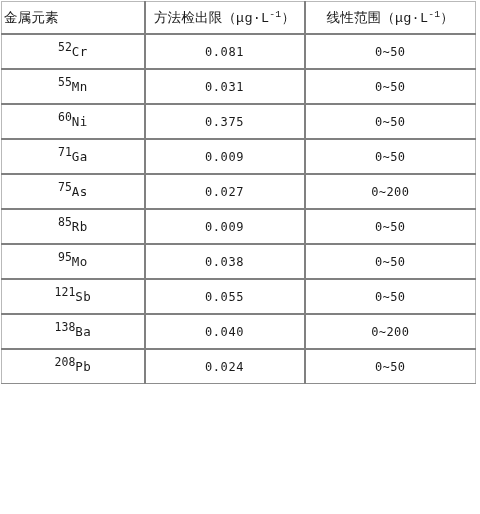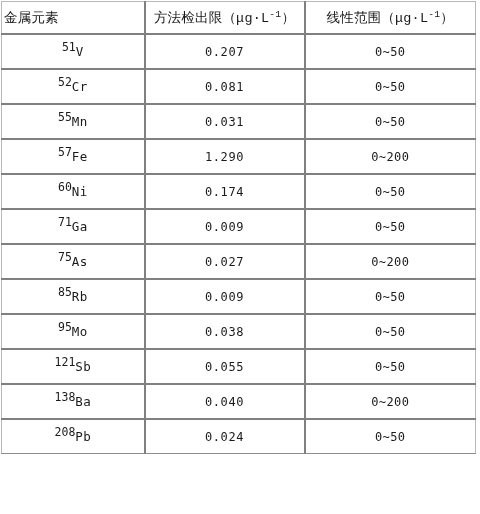--- a/index.html
+++ b/index.html
@@ -153,42 +153,32 @@
         <th class="hdr-cell">
           <span>方法检出限（μg·L</span><span class="unit-sup">-1</span><span>）</span>
         </th>
         <th class="hdr-cell">
           <span>线性范围（μg·L</span><span class="unit-sup">-1</span><span>）</span>
         </th>
       </tr>
     </thead>
     <tbody id="table-body">
         <tr>
-          <td class="body-cell"><span class="isotope"><span class="mass">51</span><span class="sym">V</span></span></td>
-          <td class="body-cell"><span class="numeric">0.207</span></td>
-          <td class="body-cell"><span class="range-val">0~50</span></td>
-        </tr>
-        <tr>
           <td class="body-cell"><span class="isotope"><span class="mass">52</span><span class="sym">Cr</span></span></td>
           <td class="body-cell"><span class="numeric">0.081</span></td>
           <td class="body-cell"><span class="range-val">0~50</span></td>
         </tr>
         <tr>
           <td class="body-cell"><span class="isotope"><span class="mass">55</span><span class="sym">Mn</span></span></td>
           <td class="body-cell"><span class="numeric">0.031</span></td>
           <td class="body-cell"><span class="range-val">0~50</span></td>
         </tr>
         <tr>
-          <td class="body-cell"><span class="isotope"><span class="mass">57</span><span class="sym">Fe</span></span></td>
-          <td class="body-cell"><span class="numeric">1.290</span></td>
-          <td class="body-cell"><span class="range-val">0~200</span></td>
-        </tr>
-        <tr>
           <td class="body-cell"><span class="isotope"><span class="mass">60</span><span class="sym">Ni</span></span></td>
-          <td class="body-cell"><span class="numeric">0.174</span></td>
+          <td class="body-cell"><span class="numeric">0.375</span></td>
           <td class="body-cell"><span class="range-val">0~50</span></td>
         </tr>
         <tr>
           <td class="body-cell"><span class="isotope"><span class="mass">71</span><span class="sym">Ga</span></span></td>
           <td class="body-cell"><span class="numeric">0.009</span></td>
           <td class="body-cell"><span class="range-val">0~50</span></td>
         </tr>
         <tr>
           <td class="body-cell"><span class="isotope"><span class="mass">75</span><span class="sym">As</span></span></td>
           <td class="body-cell"><span class="numeric">0.027</span></td>

